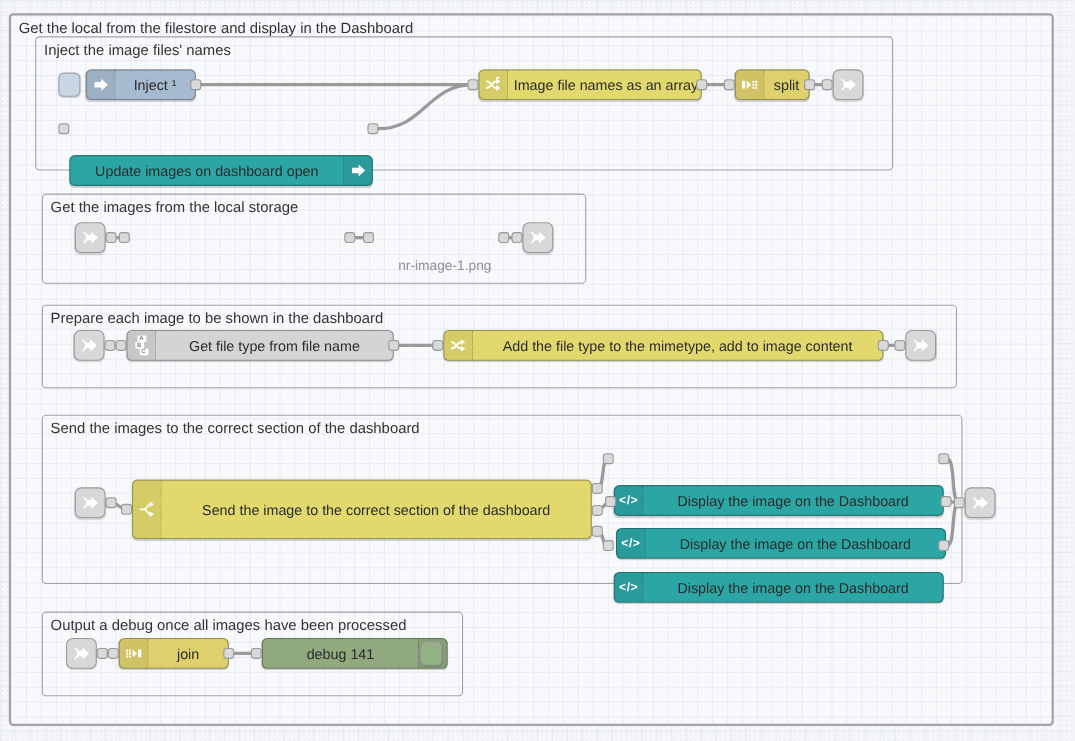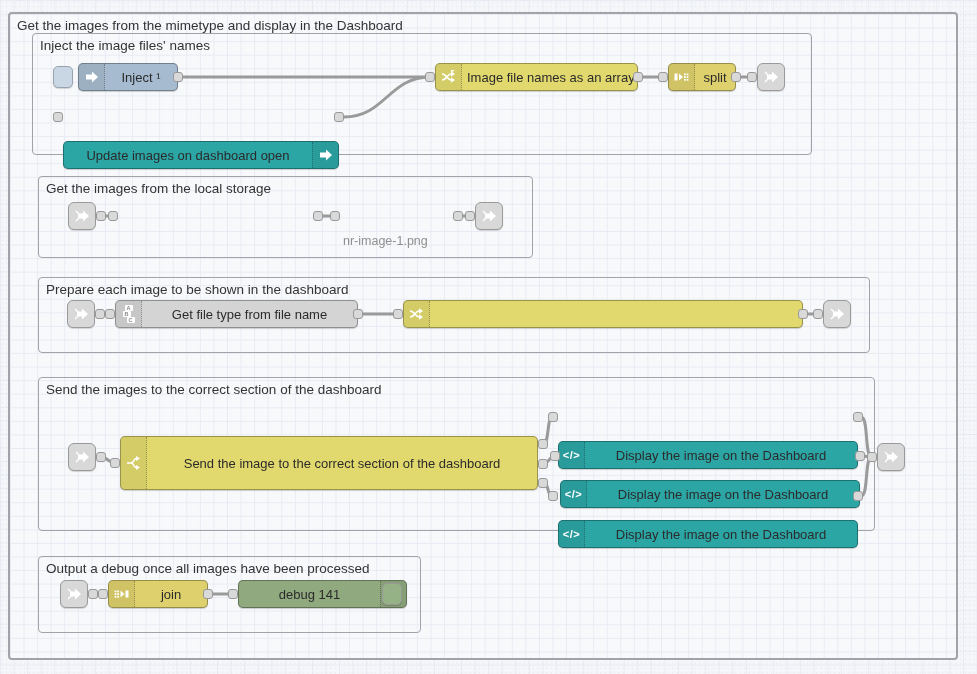--- a/index.html
+++ b/index.html
@@ -92,21 +92,21 @@
     position:absolute; width:8px; height:6px; background:#fff; border-radius:1px;
     font-size:5.5px; font-weight:bold; color:#8a8a8a; text-align:center; line-height:6px;
   }
 </style>
 </head>
 <body>
 
 <div class="canvas">
 
   <div class="group" style="left:8px;top:12px;width:950px;height:648px;">
-    <div class="group-title">Get the images from the mimetype and display in the Dashboard</div>
+    <div class="group-title">Get the local from the filestore and display in the Dashboard</div>
   </div>
 
   <div class="group inner" style="left:32px;top:33px;width:780px;height:122px;">
     <div class="group-title">Inject the image files' names</div>
   </div>
 
   <div class="group inner" style="left:38px;top:176px;width:495px;height:82px;">
     <div class="group-title">Get the images from the local storage</div>
   </div>
 
@@ -216,21 +216,21 @@
       <path d="M1,2 L4,5 M1,12 L4,9" stroke="#fff" stroke-width="1.4"></path>
     </svg>
   </div>
   <div class="port" style="left:96px;top:211px;"></div>
 
   <div class="port" style="left:108px;top:211px;"></div>
   <div class="port" style="left:313px;top:211px;"></div>
 
   <div class="port" style="left:330px;top:211px;"></div>
   <div class="port" style="left:453px;top:211px;"></div>
-  <div class="status-txt" style="left:343px;top:234px;">nr-image-1.png</div>
+  <div class="status-txt" style="left:362px;top:234px;">nr-image-1.png</div>
 
   <div class="linknode" style="left:475px;top:202px;">
     <svg width="15" height="14" viewBox="0 0 15 14">
       <path d="M3,4.5 h5 v-3 l6,5.5 -6,5.5 v-3 h-5 z" fill="#fff"></path>
       <path d="M1,2 L4,5 M1,12 L4,9" stroke="#fff" stroke-width="1.4"></path>
     </svg>
   </div>
   <div class="port" style="left:465px;top:211px;"></div>
 
   <div class="linknode" style="left:67px;top:300px;">
@@ -256,20 +256,21 @@
 
   <div class="node n-yellow" style="left:403px;top:300px;width:400px;">
     <div class="icon-box left">
       <svg width="15" height="14" viewBox="0 0 15 14">
         <path d="M1,4 C6,4 6,10 10,10" stroke="#fff" stroke-width="1.6" fill="none"></path>
         <path d="M1,10 C6,10 6,4 10,4" stroke="#fff" stroke-width="1.6" fill="none"></path>
         <path d="M10,1.3 l4,2.7 -4,2.7 z" fill="#fff"></path>
         <path d="M10,7.3 l4,2.7 -4,2.7 z" fill="#fff"></path>
       </svg>
     </div>
+    <div class="lbl it">Add the file type to the mimetype, add to image content</div>
   </div>
   <div class="port" style="left:393px;top:309px;"></div>
   <div class="port" style="left:798px;top:309px;"></div>
 
   <div class="linknode" style="left:823px;top:300px;">
     <svg width="15" height="14" viewBox="0 0 15 14">
       <path d="M3,4.5 h5 v-3 l6,5.5 -6,5.5 v-3 h-5 z" fill="#fff"></path>
       <path d="M1,2 L4,5 M1,12 L4,9" stroke="#fff" stroke-width="1.4"></path>
     </svg>
   </div>

